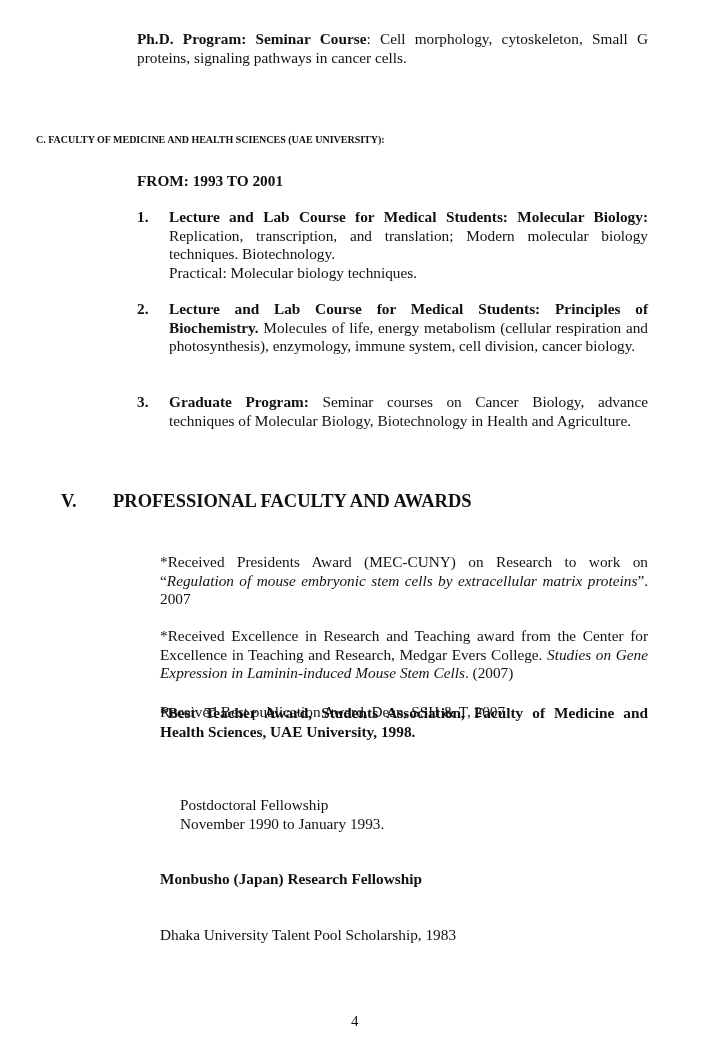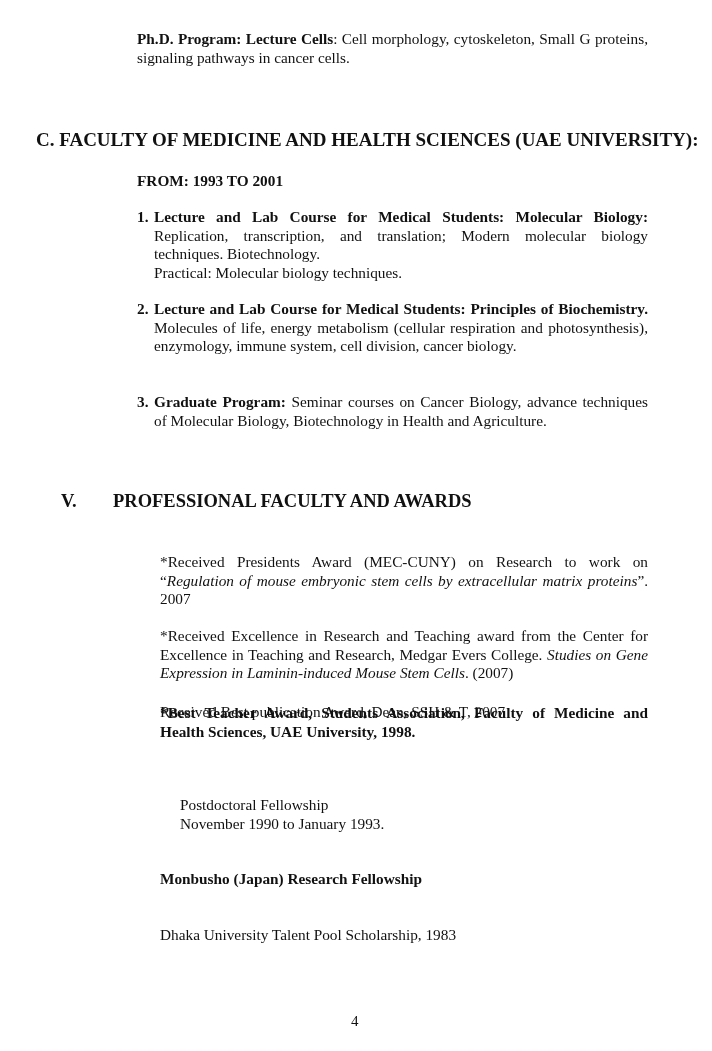--- a/index.html
+++ b/index.html
@@ -4,35 +4,35 @@
   <style>
     html, body { margin:0; padding:0; background:#ffffff; }
     body {
       width:712px; height:1051px; position:relative; overflow:hidden;
       font-family:"Liberation Serif", serif; color:#111; font-size:15.3px; line-height:18.5px;
     }
     .abs { position:absolute; }
     .just { text-align:justify; }
     b { font-weight:bold; }
     .phd { left:137px; top:30px; width:511px; }
-    .secC { left:36px; top:131px; font-weight:bold; font-size:19px; }
+    .secC { left:36px; top:131px; font-weight:bold; font-size:10px; }
     .from { left:137px; top:172px; font-weight:bold; }
     .item { left:137px; width:511px; }
     .item .num { position:absolute; left:0; top:0; font-weight:bold; }
-    .item .body { margin-left:17px; }
+    .item .body { margin-left:32px; }
     .secV { left:61px; top:490px; font-weight:bold; font-size:18.5px; line-height:22px; }
     .secV .title { position:absolute; left:52px; top:0; white-space:nowrap; }
     .award { left:160px; width:488px; }
     .pagenum { left:351px; top:1012px; font-size:15px; }
     i { font-style:italic; }
   </style>
 </head>
 <body>
 
-<div class="abs phd just"><b>Ph.D. Program: Lecture Cells</b><span>: Cell morphology, cytoskeleton, Small G proteins, signaling pathways in cancer cells.</span></div>
+<div class="abs phd just"><b>Ph.D. Program: Seminar Course</b><span>: Cell morphology, cytoskeleton, Small G proteins, signaling pathways in cancer cells.</span></div>
 
 <div class="abs secC">C. FACULTY OF MEDICINE AND HEALTH SCIENCES (UAE UNIVERSITY):</div>
 
 <div class="abs from">FROM: 1993 TO 2001</div>
 
 <div class="abs item" style="top:208px;">
   <span class="num">1.</span>
   <div class="body just"><b>Lecture and Lab Course for Medical Students: Molecular Biology:</b><span> Replication, transcription, and translation; Modern molecular biology techniques. Biotechnology.</span></div>
   <div class="body">Practical: Molecular biology techniques.</div>
 </div>

